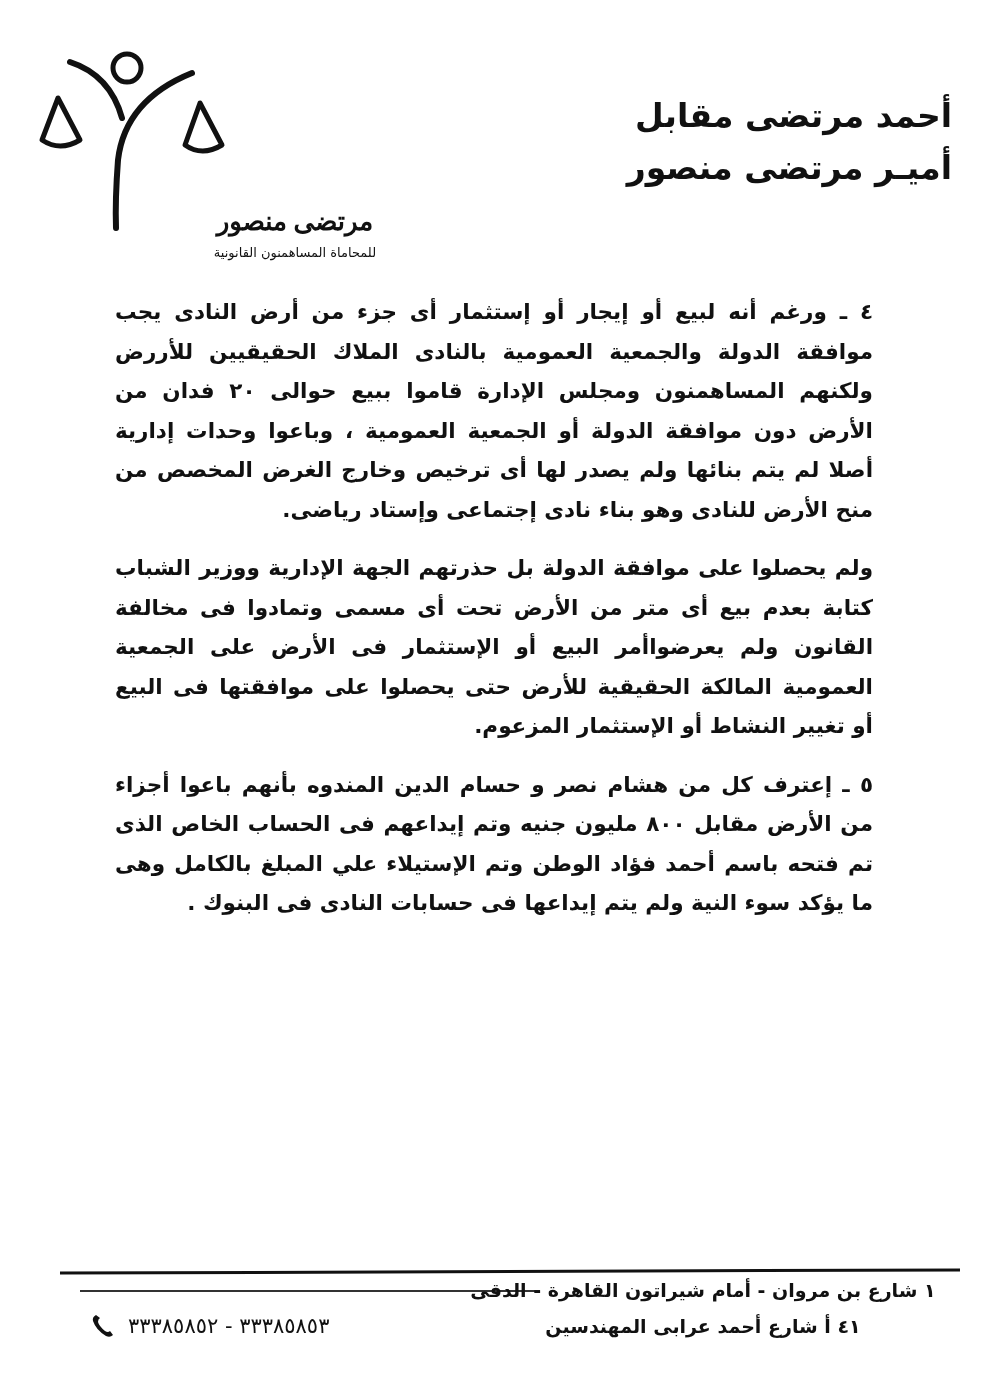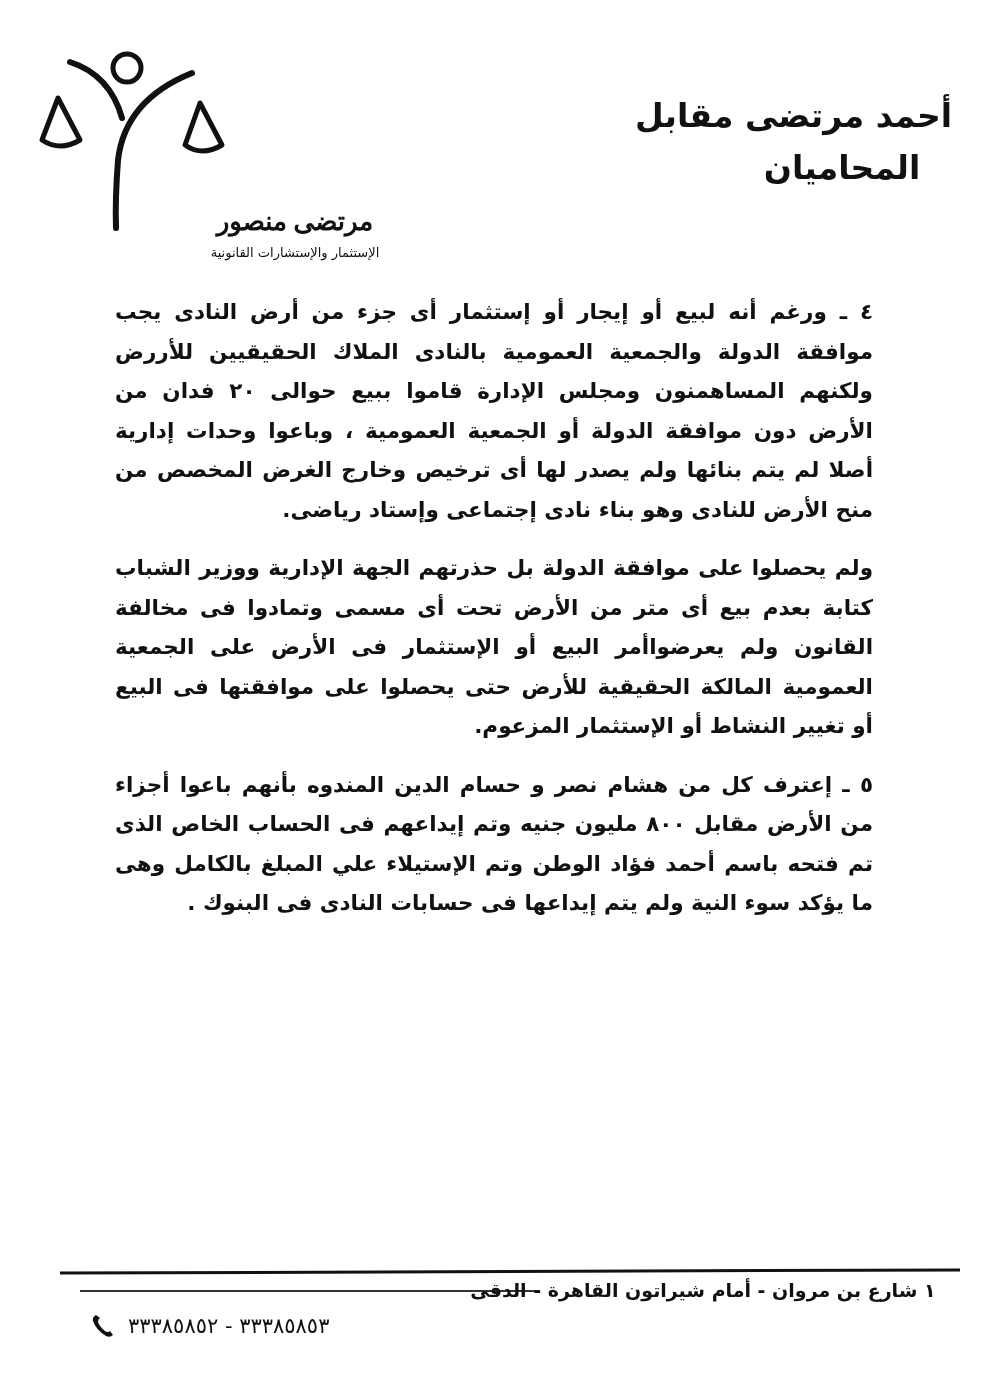--- a/index.html
+++ b/index.html
@@ -28,39 +28,40 @@
 
     <path d="M40 22 Q 80 35 92 78" fill="none" stroke="#111" stroke-width="6" stroke-linecap="round"></path>
 
     <path d="M162 33 Q 95 60 88 120 Q 85 160 86 188" fill="none" stroke="#111" stroke-width="6" stroke-linecap="round"></path>
 
     <path d="M28 58 L12 100 Q 30 112 50 100 Z" fill="none" stroke="#111" stroke-width="5" stroke-linejoin="round"></path>
 
     <path d="M170 63 L155 105 Q 172 117 192 105 Z" fill="none" stroke="#111" stroke-width="5" stroke-linejoin="round"></path>
   </svg>
   <div class="logo-name">مرتضى منصور</div>
-  <div class="logo-sub">الإستثمار والإستشارات القانونية</div>
+  <div class="logo-sub">للمحاماة المساهمنون القانونية</div>
 </div>
 
 <div class="header-names">
   <div>أحمد مرتضى مقابل</div>
-  <div class="title-line">المحاميان</div>
+  <div>أميـر مرتضى منصور</div>
 </div>
 
 <div class="body-text">
   <p>٤ ـ ورغم أنه لبيع أو إيجار أو إستثمار أى جزء من أرض النادى يجب موافقة الدولة والجمعية العمومية بالنادى الملاك الحقيقيين للأررض ولكنهم المساهمنون ومجلس الإدارة قاموا ببيع حوالى ٢٠ فدان من الأرض دون موافقة الدولة أو الجمعية العمومية ، وباعوا وحدات إدارية أصلا لم يتم بنائها ولم يصدر لها أى ترخيص وخارج الغرض المخصص من منح الأرض للنادى وهو بناء نادى إجتماعى وإستاد رياضى.</p>
   <p>ولم يحصلوا على موافقة الدولة بل حذرتهم الجهة الإدارية ووزير الشباب كتابة بعدم بيع أى متر من الأرض تحت أى مسمى وتمادوا فى مخالفة القانون ولم يعرضواأمر البيع أو الإستثمار فى الأرض على الجمعية العمومية المالكة الحقيقية للأرض حتى يحصلوا على موافقتها فى البيع أو تغيير النشاط أو الإستثمار المزعوم.</p>
   <p>٥ ـ إعترف كل من هشام نصر و حسام الدين المندوه بأنهم باعوا أجزاء من الأرض مقابل ٨٠٠ مليون جنيه وتم إيداعهم فى الحساب الخاص الذى تم فتحه باسم أحمد فؤاد الوطن وتم الإستيلاء علي المبلغ بالكامل وهى ما يؤكد سوء النية ولم يتم إيداعها فى حسابات النادى فى البنوك .</p>
 </div>
 
 <div class="footer-line-top"></div>
 <div class="footer-line-bottom"></div>
 
 <div class="footer-address">
   <div>١ شارع بن مروان - أمام شيراتون القاهرة - الدقى</div>
+  <div>٤١ أ شارع أحمد عرابى المهندسين</div>
 </div>
 
 <div class="footer-phones">
   <svg class="phone-icon" viewBox="0 0 28 28">
     <path d="M6 3 Q 2 5 3 9 Q 6 18 16 24 Q 20 26 23 23 L 20 19 Q 18 21 15 19 Q 9 14 8 10 Q 8 7 10 6 Z" fill="#111"></path>
   </svg>
   <span>٣٣٣٨٥٨٥٣ - ٣٣٣٨٥٨٥٢</span>
 </div>
 
 </body></html>

